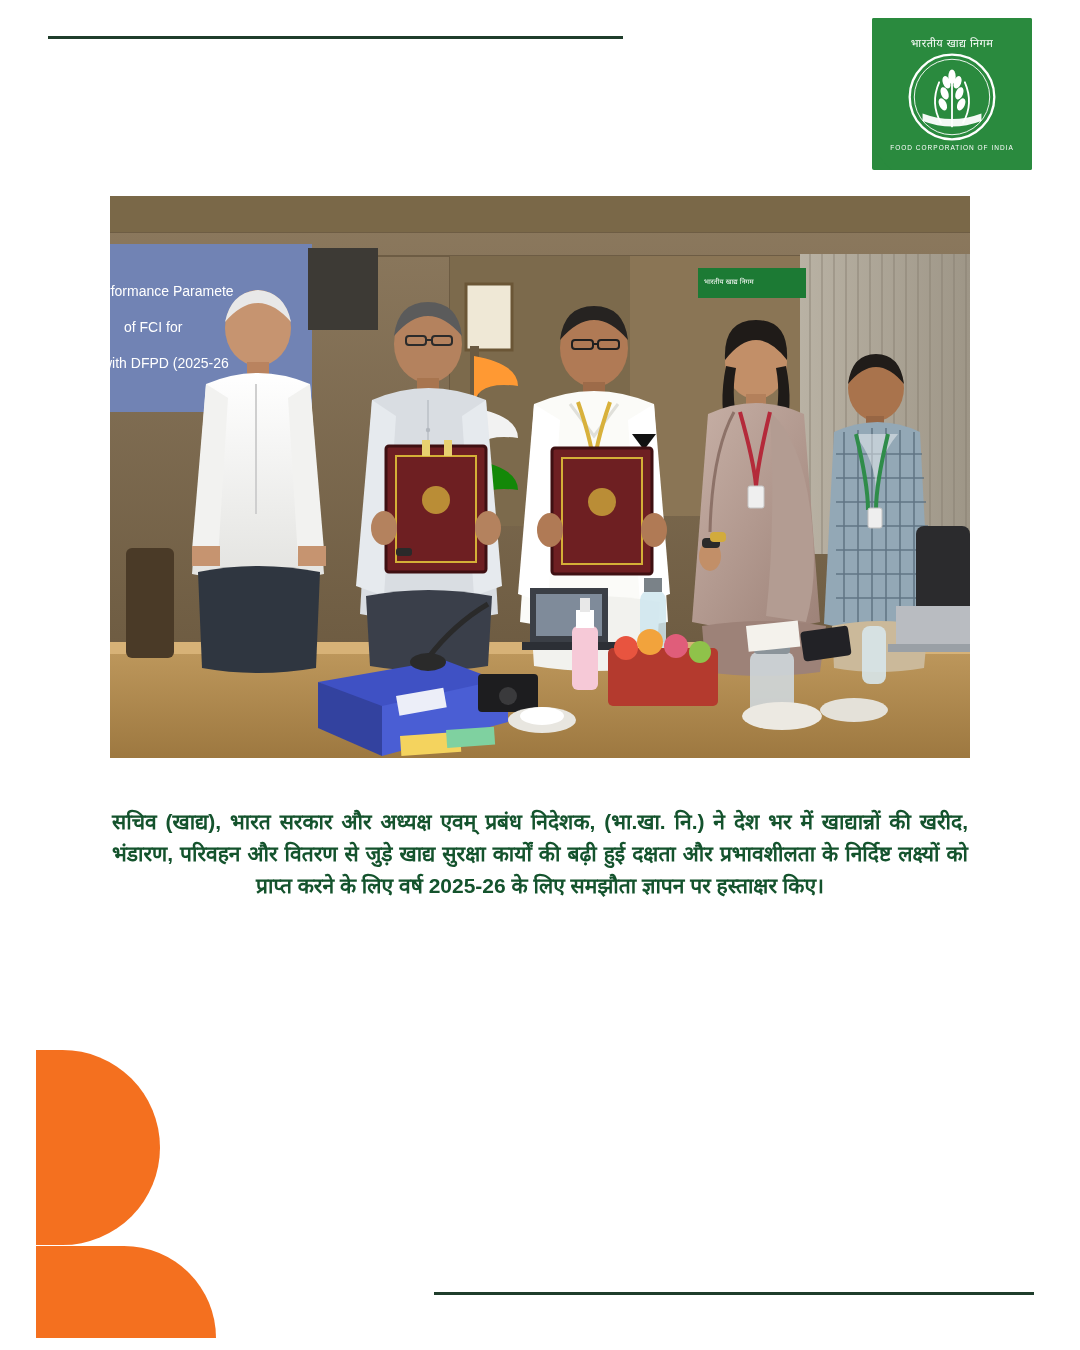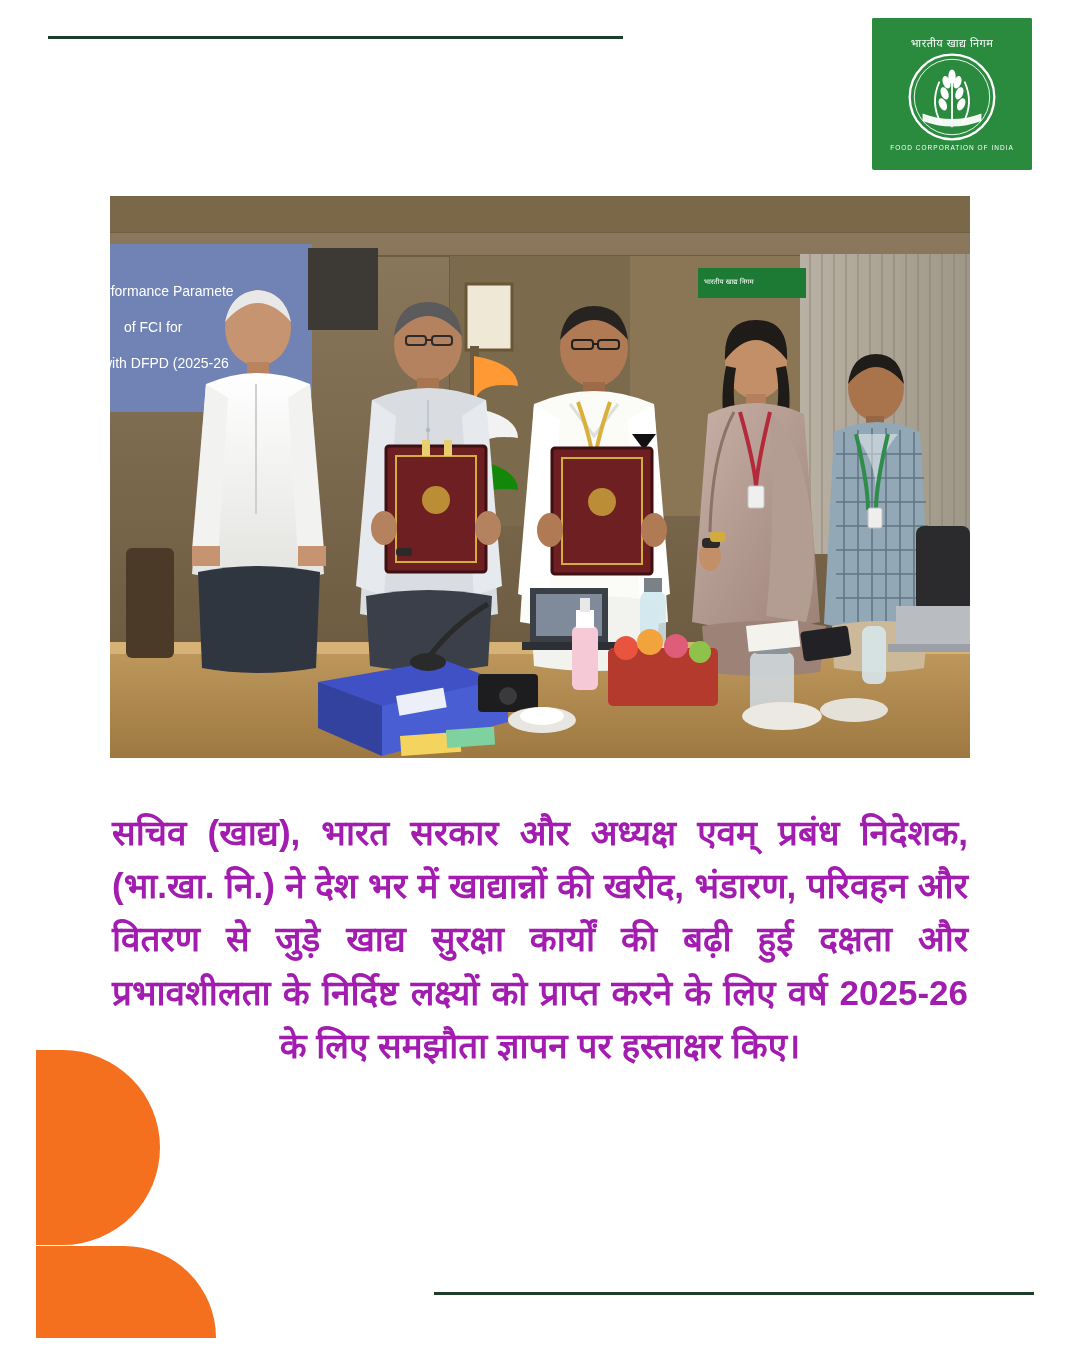--- a/index.html
+++ b/index.html
@@ -83,22 +83,22 @@
   .photo svg { display: block; }
 
   
   .caption {
     position: absolute;
     left: 112px;
     top: 806px;
     width: 856px;
     text-align: justify;
     text-align-last: center;
-    color: #a21caf;
-    font-size: 35px;
+    color: #14532d;
+    font-size: 21px;
     line-height: 1.52;
     font-weight: bold;
     font-family: "Liberation Sans", "DejaVu Sans", sans-serif;
   }
 
   
   .leaf-wrap {
     position: absolute;
     left: 0;
     top: 1050px;

